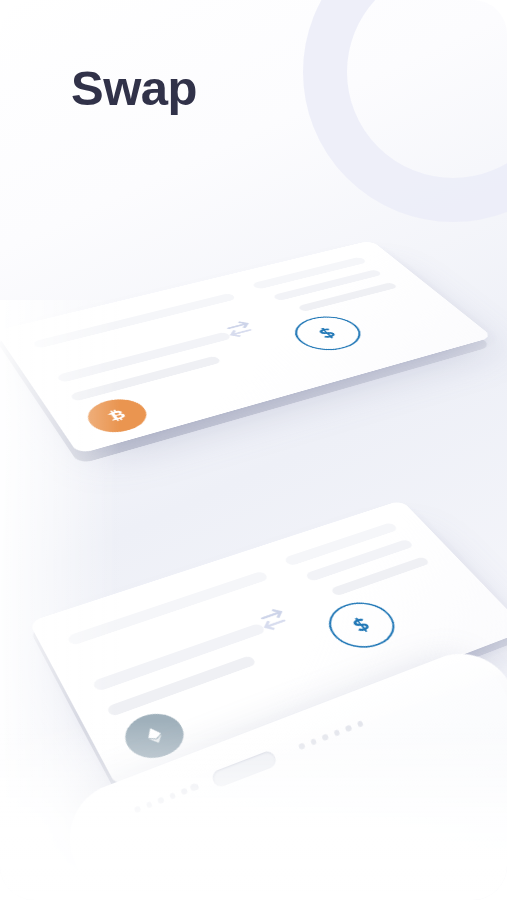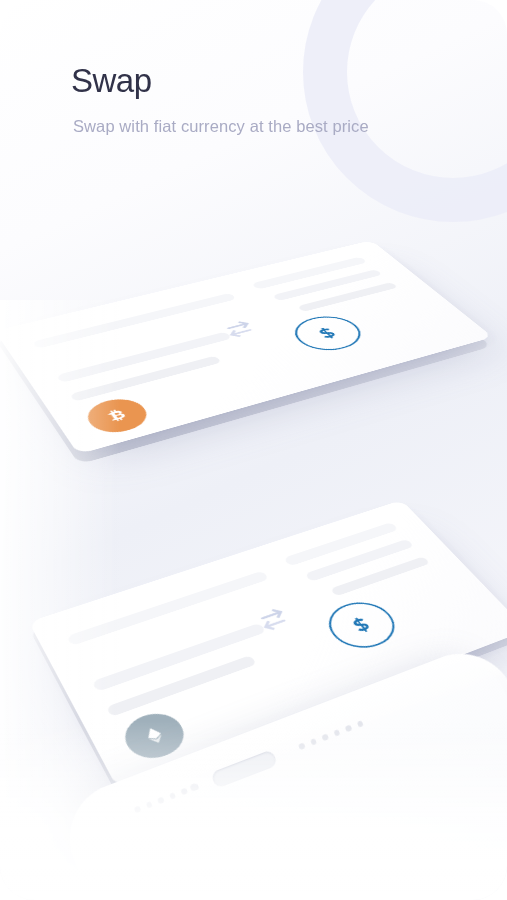--- a/index.html
+++ b/index.html
@@ -32,22 +32,22 @@
   }
 
   
   .header {
     position: absolute;
     left: 71px;
     top: 64px;
     z-index: 12;
   }
   .title {
-    font-size: 33px;
-    font-weight: 400;
+    font-size: 49px;
+    font-weight: 700;
     color: #313249;
     letter-spacing: -0.5px;
     line-height: 1;
     margin: 0;
   }
   .subtitle {
     margin: 20px 0 0 2px;
     font-size: 16.5px;
     font-weight: 400;
     color: #a9abc4;
@@ -303,16 +303,15 @@
         <span></span>
         <span></span>
     </div>
   </div>
 
   <div class="left-fade"></div>
   <div class="bottom-fade"></div>
 
   <div class="header">
     <h1 class="title">Swap</h1>
-    <p class="subtitle">Swap with fiat currency at the best price</p>
   </div>
 
 </div>
 
 </body></html>

